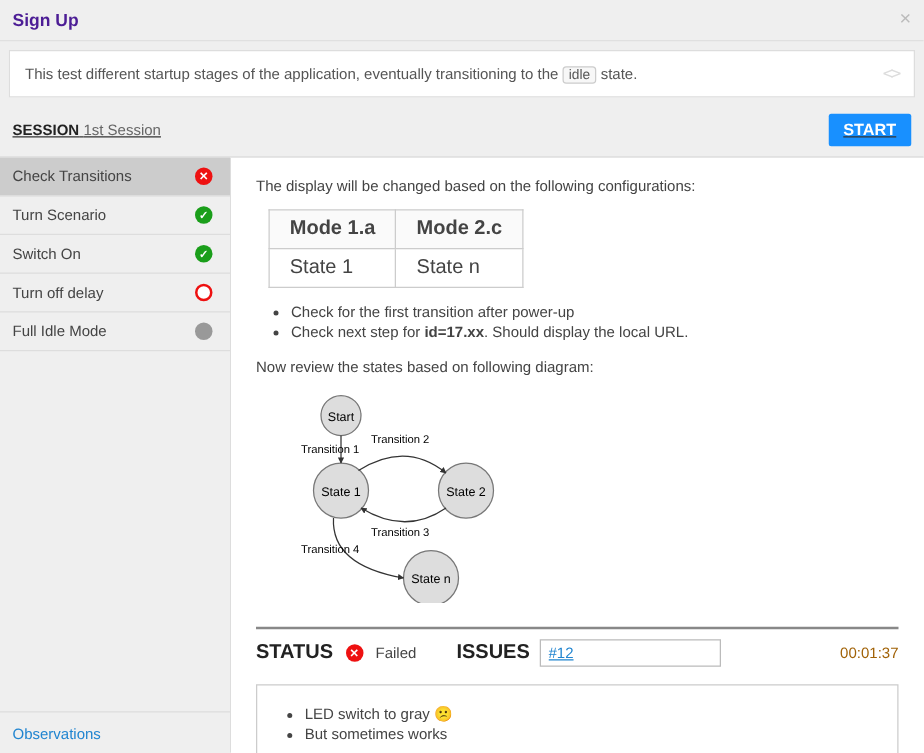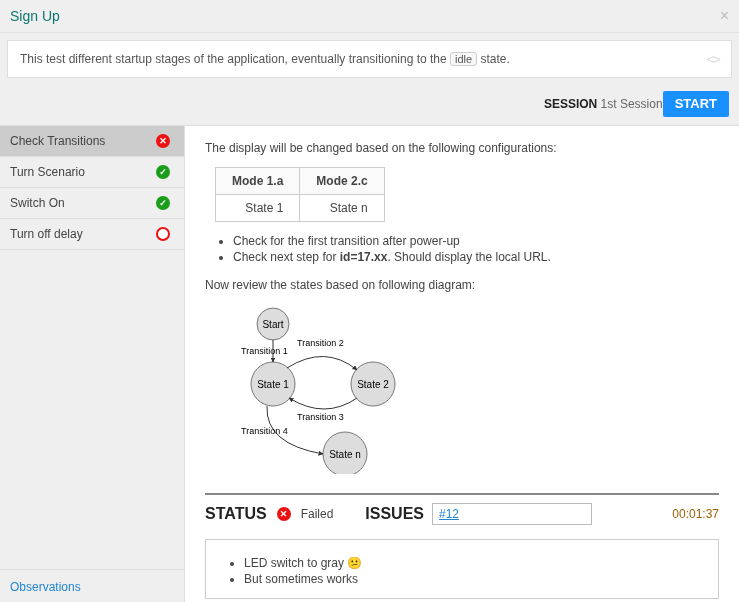--- a/index.html
+++ b/index.html
@@ -1,50 +1,50 @@
 <!DOCTYPE html>
 <html><head>
 <meta charset="utf-8">
 <style>
 * { box-sizing: border-box; margin: 0; padding: 0; }
 body { font-family: Verdana, Helvetica, Arial, sans-serif; font-size: 12px; color: #333; background: #efefef; width: 739px; height: 602px; overflow: hidden; }
 .header { height: 33px; display: flex; align-items: center; padding: 0 10px; background: #efefef; border-bottom: 1px solid #e0e0e0; justify-content: space-between; }
-.header h2 { font-size: 14px; font-weight: normal; color: #0f766e; }
+.header h2 { font-size: 14px; font-weight: bold; color: #4c1d95; }
 .close-icon { color: #bbb; font-size: 16px; cursor: pointer; }
 .desc-box { margin: 7px; background: #fff; border: 1px solid #ddd; padding: 10px 12px; font-size: 12px; color: #555; display:flex; justify-content:space-between; align-items:center;}
 .desc-box .tag { display:inline-block; border:1px solid #ccc; background:#f7f7f7; border-radius:3px; padding:0 4px; font-family:Liberation Sans, sans-serif; font-size:11px; }
 .code-angles { color: #ddd; font-size: 14px; font-family: monospace; letter-spacing:-2px;}
-.session-row { display:flex; justify-content:flex-end; align-items:center; padding: 6px 10px 8px 10px; }
+.session-row { display:flex; justify-content:space-between; align-items:center; padding: 6px 10px 8px 10px; text-decoration: underline; }
 .session-row .label-strong { font-weight: bold; font-size: 12px; color:#222; }
 .session-row .label-sub { color:#666; font-size:12px; }
 .start-btn { background:#1890ff; color:#fff; border:none; padding:5px 12px 6px; font-size:13px; font-weight:bold; border-radius:2px; cursor:pointer; }
 .body { display:flex; height: calc(602px - 33px - 52px - 38px); border-top:1px solid #ddd; }
 .sidebar { width: 185px; background:#efefef; border-right:1px solid #ddd; display:flex; flex-direction:column; }
 .sidebar-list { flex:1; }
 .sidebar-item { display:flex; justify-content:space-between; padding: 8px 14px 8px 10px; border-bottom:1px solid #ddd; font-size:12px; color:#444; cursor:pointer; }
 .sidebar-item.active { background:#ccc; }
 .sidebar-item .status-icon { width:14px; height:14px; border-radius:50%; display:inline-flex; align-items:center; justify-content:center; font-size:9px; font-weight:bold; color:#fff; }
 .status-fail { background:#e11; }
 .status-pass { background:#1a9e1a; }
 .status-pending { background:#fff; border:2px solid #e11; }
 .status-none { background:#999; }
 .observations-tab { padding:10px; color:#2185d0; font-size:12px; border-top:1px solid #ddd; cursor:pointer; }
 .content { flex:1; background:#fff; padding: 15px 20px 15px 20px; overflow:auto; font-size:12px; color:#444; }
 .content p { margin-bottom:12px; }
 table.modes { border-collapse:collapse; margin:6px 0 12px 10px; }
-table.modes th, table.modes td { border:1px solid #ccc; padding:6px 16px; font-size:12px; text-align:right; }
+table.modes th, table.modes td { border:1px solid #ccc; padding:6px 16px; font-size:16px; text-align:left; }
 table.modes th { background:#fafafa; font-weight:bold; }
 .content ul { margin: 0 0 14px 28px; }
 .content ul li { margin-bottom:2px; }
 .diagram { margin: 8px 0 16px 0; }
 .lower-sep { border-top: 2px solid #888; margin: 8px 0 8px 0; }
 .status-row { display:flex; align-items:center; gap:8px; margin-bottom:14px; }
 .status-row .label-strong { font-weight:bold; font-size:16px; color:#222; }
 .status-row .inline-icon { width:14px; height:14px; border-radius:50%; background:#e11; color:#fff; display:inline-flex; align-items:center; justify-content:center; font-size:9px; font-weight:bold; margin:0 2px; }
-.issues-input { border:1px solid #bbb; padding:3px 6px; font-size:12px; width:160px; color:#2185d0; text-decoration:underline; }
+.issues-input { border:1px solid #bbb; padding:3px 6px; font-size:12px; width:145px; color:#2185d0; text-decoration:underline; }
 .status-row .timer { margin-left:auto; font-size:12px; color:#a16207; }
 .notes-box { border:1px solid #ccc; padding:10px 14px 10px 14px; font-size:12px; color:#444; }
 .notes-box ul { margin: 6px 0 0 24px; }
 </style>
 </head>
 <body>
 
 <div class="header">
   <h2>Sign Up</h2>
   <span class="close-icon">×</span>
@@ -78,20 +78,24 @@
         <span>Turn Scenario</span>
         <span class="status-icon status-pass">✓</span>
       </div>
       <div class="sidebar-item">
         <span>Switch On</span>
         <span class="status-icon status-pass">✓</span>
       </div>
       <div class="sidebar-item">
         <span>Turn off delay</span>
         <span class="status-icon status-pending"></span>
+      </div>
+      <div class="sidebar-item">
+        <span>Full Idle Mode</span>
+        <span class="status-icon status-none"></span>
       </div>
     </div>
     <div class="observations-tab">Observations</div>
   </div>
 
   <div class="content">
     <p>The display will be changed based on the following configurations:</p>
     <table class="modes">
       <tbody>
           <tr>

